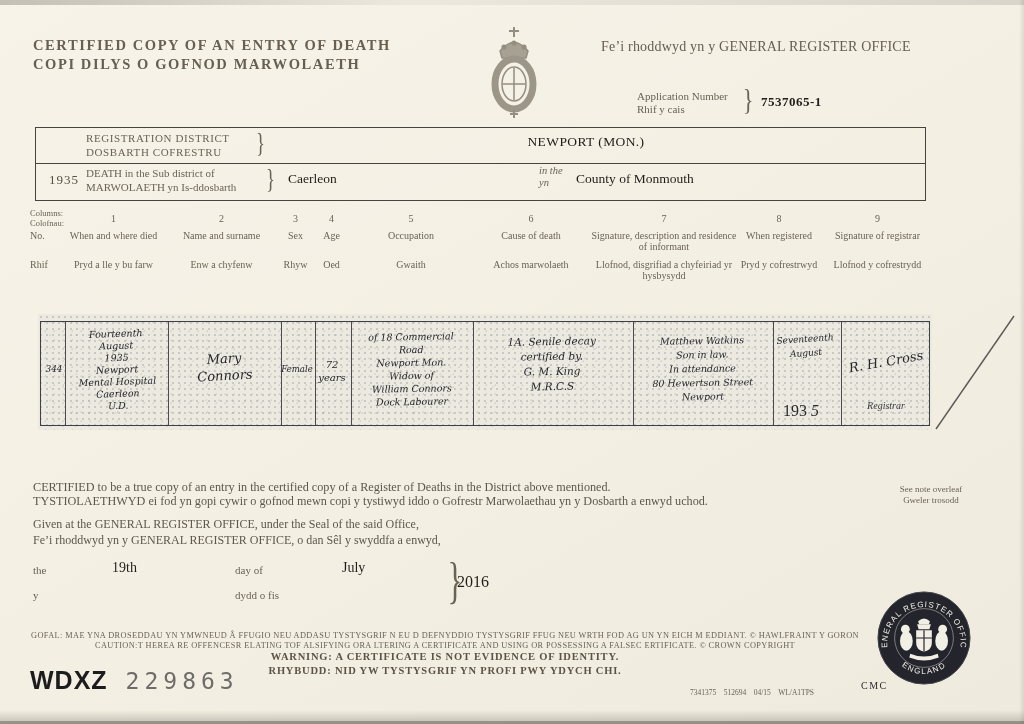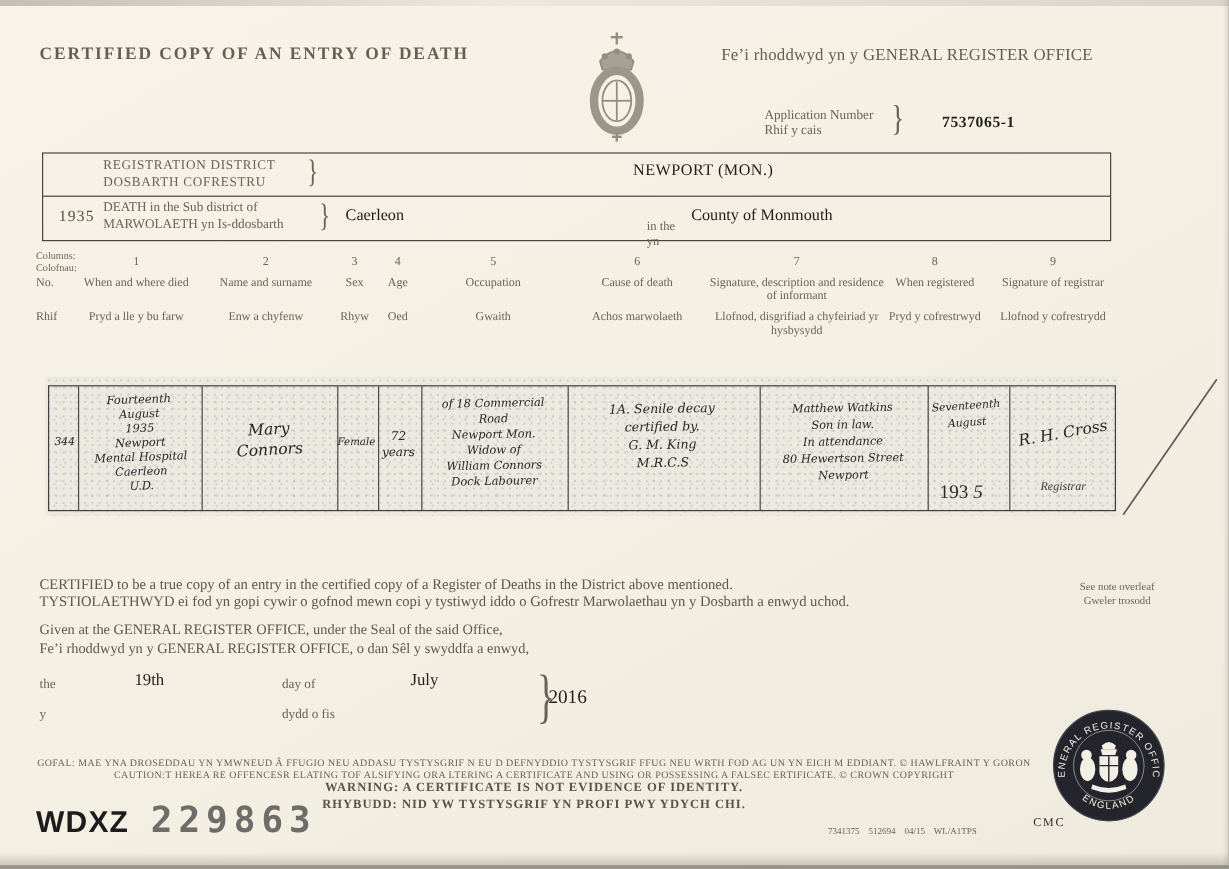--- a/index.html
+++ b/index.html
@@ -13,34 +13,34 @@
   .hand{
     font-family:"DejaVu Serif",serif;font-style:italic;color:#26262b;
     white-space:pre-line;text-align:center;
   }
 
   
   .title{left:33px;top:36px;font-size:14.5px;font-weight:bold;letter-spacing:1.6px;line-height:19px;color:#665f52;}
   .given{left:601px;top:37px;font-size:14px;letter-spacing:.2px;line-height:20px;color:#655e51;}
   .appnum-lbl{left:637px;top:90px;font-size:11px;line-height:13px;color:#6a6355;}
   .appnum-brace{left:741px;top:82px;font-size:30px;color:#6a6355;transform:scaleX(.75);}
-  .appnum-val{left:761px;top:94px;font-size:13px;font-weight:bold;color:#211f1c;letter-spacing:.5px;margin-left:24px;}
+  .appnum-val{left:761px;top:94px;font-size:13px;font-weight:bold;color:#211f1c;letter-spacing:.5px;}
   .crest{left:473px;top:24px;}
 
   
   .dbox{left:35px;top:127px;width:889px;height:72px;border:1.6px solid #46443e;}
   .dbox-divider{position:absolute;left:0;top:35px;width:100%;height:0;border-top:1.2px solid #46443e;}
   .db-reglbl{position:absolute;left:50px;top:4px;font-size:11px;line-height:13.5px;letter-spacing:.6px;color:#6a6355;}
   .db-brace1{position:absolute;left:218px;top:0px;font-size:27px;color:#6a6355;transform:scaleX(.7);}
   .db-regval{position:absolute;left:420px;top:6px;width:260px;text-align:center;font-size:13.5px;color:#1f1d1a;letter-spacing:.4px;}
   .db-year{position:absolute;left:13px;top:44px;font-size:13px;color:#55503f;letter-spacing:1px;}
   .db-sublbl{position:absolute;left:50px;top:39px;font-size:11px;line-height:13.5px;color:#6a6355;}
   .db-brace2{position:absolute;left:228px;top:36px;font-size:27px;color:#6a6355;transform:scaleX(.7);}
   .db-subval{position:absolute;left:252px;top:43px;font-size:13.5px;color:#1f1d1a;}
-  .db-inthe{position:absolute;left:503px;top:56px;font-size:10.5px;line-height:12px;color:#6a6355;}
+  .db-inthe{position:absolute;left:503px;top:37px;font-size:10.5px;line-height:12px;color:#6a6355;font-style:italic;}
   .db-county{position:absolute;left:540px;top:43px;font-size:13.5px;color:#1f1d1a;}
 
   
   .colmeta{left:30px;top:208px;font-size:8.5px;line-height:10px;color:#6a6355;}
   .no-en{left:30px;top:230px;font-size:10px;color:#6a6355;}
   .no-cy{left:30px;top:259px;font-size:10px;color:#6a6355;}
   .ch{position:absolute;text-align:center;font-size:10px;color:#6a6355;}
   .ch.num{top:213px;}
   .ch.en{top:230px;line-height:11px;white-space:pre-line;}
   .ch.cy{top:259px;line-height:11px;white-space:pre-line;}
@@ -97,40 +97,41 @@
   .dl-year{left:457px;top:573px;font-size:16px;color:#211f1c;}
 
   
   .caution1{left:0;top:617px;width:890px;text-align:center;font-size:8.3px;letter-spacing:.4px;color:#6a6355;margin-top:24px;}
   .caution2{left:0;top:631px;width:890px;text-align:center;font-size:8.3px;letter-spacing:.4px;color:#6a6355;}
   .warn1{left:0;top:651px;width:890px;text-align:center;font-size:10.5px;font-weight:bold;letter-spacing:.8px;color:#5b5344;}
   .warn2{left:0;top:665px;width:890px;text-align:center;font-size:10.5px;font-weight:bold;letter-spacing:.8px;color:#5b5344;}
   .pcode{left:0;top:688px;width:814px;text-align:right;font-size:7.5px;color:#6a6355;white-space:pre;}
   .serial{left:30px;top:666px;display:flex;align-items:baseline;gap:18px;}
   .serial .pfx{font-family:"Liberation Sans",sans-serif;font-weight:bold;font-size:25px;letter-spacing:1px;color:#1c1c1c;}
-  .serial .num{font-family:"DejaVu Sans Mono",monospace;font-size:30px;letter-spacing:5px;color:#4c4c4c;opacity:.8;font-weight:bold;}
+  .serial .num{font-family:"DejaVu Sans Mono",monospace;font-size:23px;letter-spacing:5px;color:#4c4c4c;opacity:.8;}
   .cmc{left:861px;top:680px;font-size:10px;letter-spacing:1.5px;color:#2c2c2c;}
   .seal{left:874px;top:589px;}
 
   
   .edge-bottom{left:0;bottom:0;width:100%;height:14px;
     background:linear-gradient(to bottom,rgba(105,100,90,0),rgba(105,100,90,.35));}
   .edge-bottom2{left:0;bottom:0;width:100%;height:3px;background:rgba(90,86,78,.45);}
   .edge-top{left:0;top:0;width:100%;height:5px;
     background:linear-gradient(to right,rgba(60,58,52,.28),rgba(60,58,52,.05) 40%,rgba(60,58,52,.15));}
   .edge-right{right:0;top:0;width:5px;height:100%;
     background:linear-gradient(to left,rgba(60,58,52,.12),rgba(60,58,52,0));}
 </style>
 </head>
 <body>
 
 <div id="doc">
 
   <div class="abs title">
     <div>CERTIFIED COPY OF AN ENTRY OF DEATH</div>
+    <div>COPI DILYS O GOFNOD MARWOLAETH</div>
   </div>
 
   <svg class="abs crest" width="82" height="98" viewBox="0 0 82 98">
     <g stroke="#837d6f" fill="none" stroke-width="2" opacity=".85">
       <line x1="41" y1="3" x2="41" y2="13"></line>
         <line x1="36" y1="7" x2="46" y2="7"></line>
       <path d="M27,27 Q41,10 55,27 L53,34 L29,34 Z" fill="#9a9485" stroke-width="1.5"></path>
       <circle cx="31" cy="23" r="1.6" fill="#837d6f"></circle>
         <circle cx="41" cy="19" r="1.6" fill="#837d6f"></circle>
         <circle cx="51" cy="23" r="1.6" fill="#837d6f"></circle>

